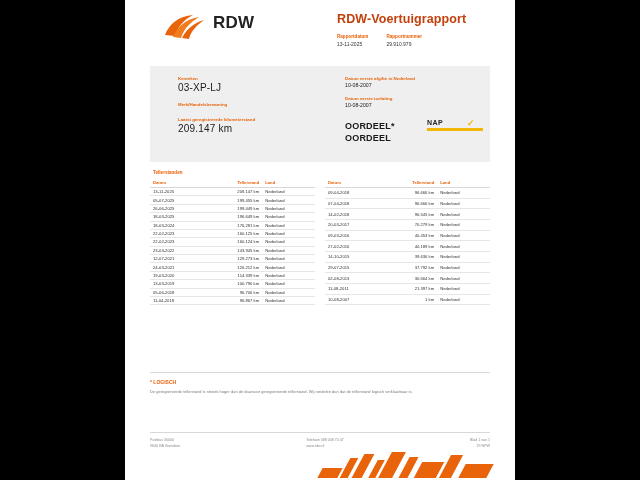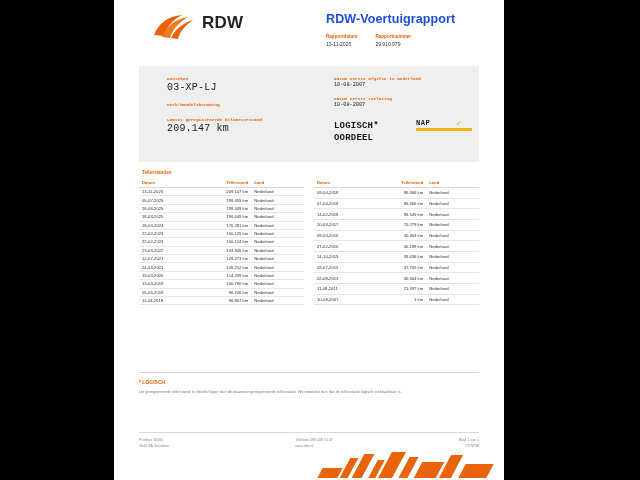--- a/index.html
+++ b/index.html
@@ -8,21 +8,21 @@
     background: #000000;
   }
   body {
     width: 640px;
     height: 480px;
     overflow: hidden;
     font-family: "Liberation Sans", sans-serif;
   }
   .page {
     position: absolute;
-    left: 114px;
+    left: 125px;
     top: 0;
     width: 390px;
     height: 480px;
     background: #ffffff;
   }
   
   .header {
     position: relative;
     height: 54px;
   }
@@ -51,21 +51,21 @@
   }
   .title-block {
     position: absolute;
     left: 212px;
     top: 12px;
     width: 170px;
   }
   .doc-title {
     font-size: 12.5px;
     font-weight: bold;
-    color: #1d4ed8;
+    color: #c2410c;
     letter-spacing: 0.1px;
   }
   .meta-row {
     display: flex;
     margin-top: 8px;
     gap: 18px;
   }
   .meta-col {
     font-size: 4.6px;
     color: #e8630a;
@@ -83,21 +83,20 @@
     display: block;
   }
   
   .band {
     position: absolute;
     left: 25px;
     top: 66px;
     width: 340px;
     height: 96px;
     background: #efefef;
-    font-family: Liberation Mono, monospace;
   }
   .band-left {
     position: absolute;
     left: 28px;
     top: 10px;
     width: 150px;
   }
   .band-right {
     position: absolute;
     left: 195px;
@@ -302,21 +301,21 @@
     </div>
 
     <div class="band-right">
       <div class="fld-label">Datum eerste afgifte in Nederland</div>
       <div class="fld-value-sm">10-08-2007</div>
       <div class="fld-label">Datum eerste toelating</div>
       <div class="fld-value-sm">10-08-2007</div>
     </div>
 
     <div class="verdict">
-      <div>LOGISCH*</div>
+      <div>OORDEEL*</div>
       <div>OORDEEL</div>
     </div>
 
     <div class="nap-badge">
       <div class="nap-text">NAP</div>
       <div class="nap-check">✓</div>
       <div class="nap-bar"></div>
     </div>
   </div>
 

